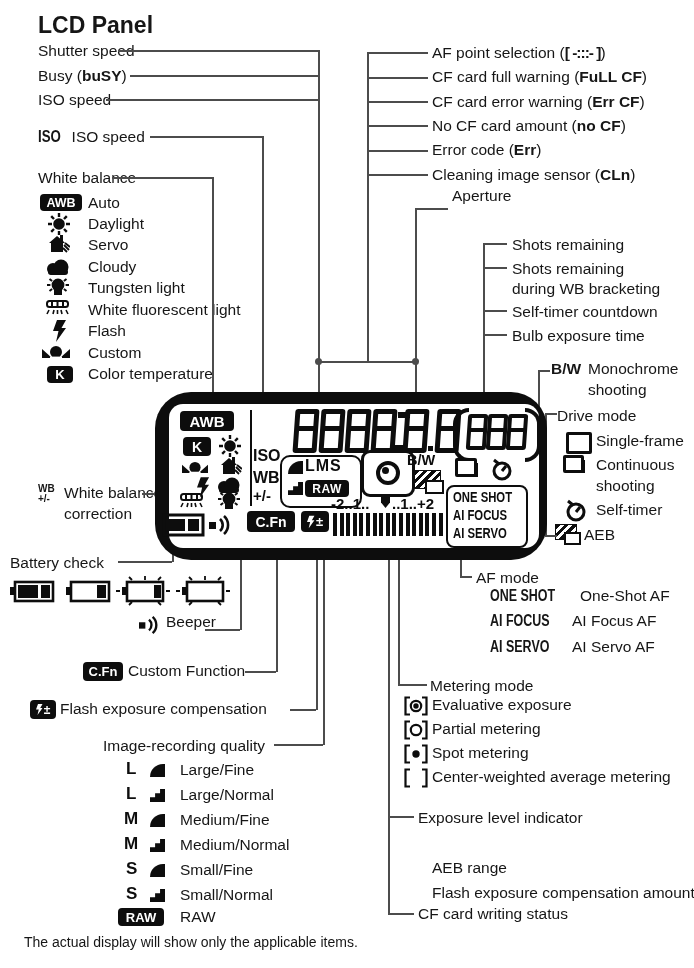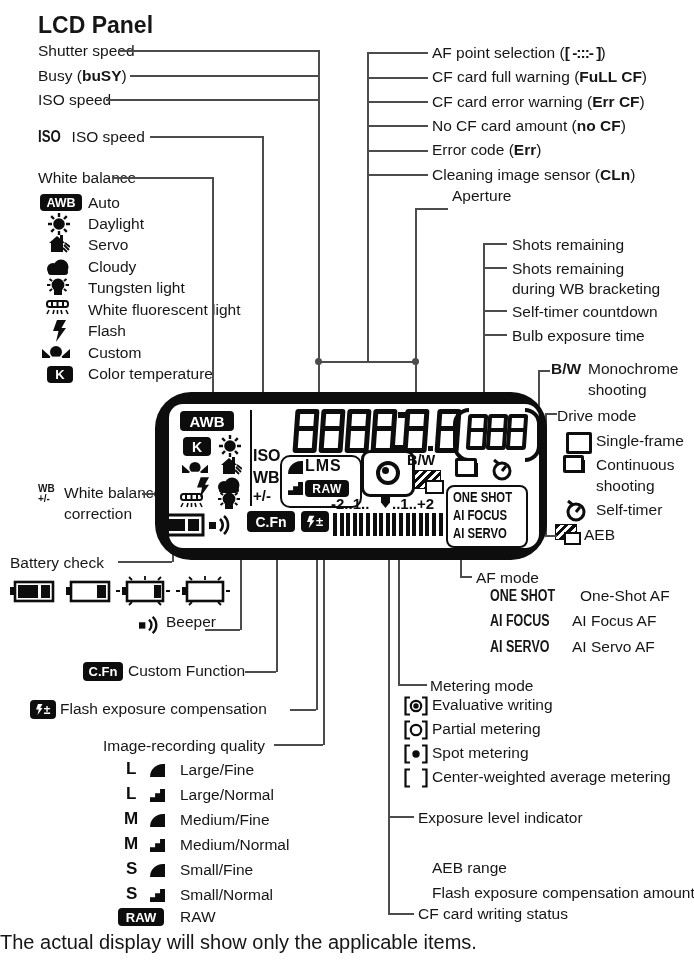--- a/index.html
+++ b/index.html
@@ -524,21 +524,21 @@
   <div class="lbl" style="left:430px;top:676px">Metering mode</div>
   <span style="position:absolute;left:404px;top:696px">
       <svg width="24" height="20" viewBox="0 0 24 20">
         <g stroke="#0d0d0d" stroke-width="2.2" fill="none">
           <path d="M6 1.5H1.5v17H6M18 1.5h4.5v17H18"></path>
           <circle cx="12" cy="10" r="5.2"></circle>
           <circle cx="12" cy="10" r="1.6" fill="#0d0d0d"></circle>
         </g>
       </svg>
     </span>
-  <div class="lbl" style="left:432px;top:695px">Evaluative writing</div>
+  <div class="lbl" style="left:432px;top:695px">Evaluative exposure</div>
   <span style="position:absolute;left:404px;top:720px">
       <svg width="24" height="20" viewBox="0 0 24 20">
         <g stroke="#0d0d0d" stroke-width="2.2" fill="none">
           <path d="M6 1.5H1.5v17H6M18 1.5h4.5v17H18"></path>
           <circle cx="12" cy="10" r="5.2"></circle>
         </g>
       </svg>
     </span>
   <div class="lbl" style="left:432px;top:719px">Partial metering</div>
   <span style="position:absolute;left:404px;top:744px">
@@ -559,15 +559,15 @@
     </span>
   <div class="lbl" style="left:432px;top:767px">Center-weighted average metering</div>
 
   
   <div class="lbl" style="left:418px;top:808px">Exposure level indicator</div>
   <div class="lbl" style="left:432px;top:858px">AEB range</div>
   <div class="lbl" style="left:432px;top:883px">Flash exposure compensation amount</div>
   <div class="lbl" style="left:418px;top:904px">CF card writing status</div>
 
   
-  <div class="lbl" style="left:0;top:932px;font-size:20px">The actual display will show only the applicable items.</div>
+  <div class="lbl" style="left:24px;top:932px;font-size:14px">The actual display will show only the applicable items.</div>
 
 </div>
 
 </body></html>

